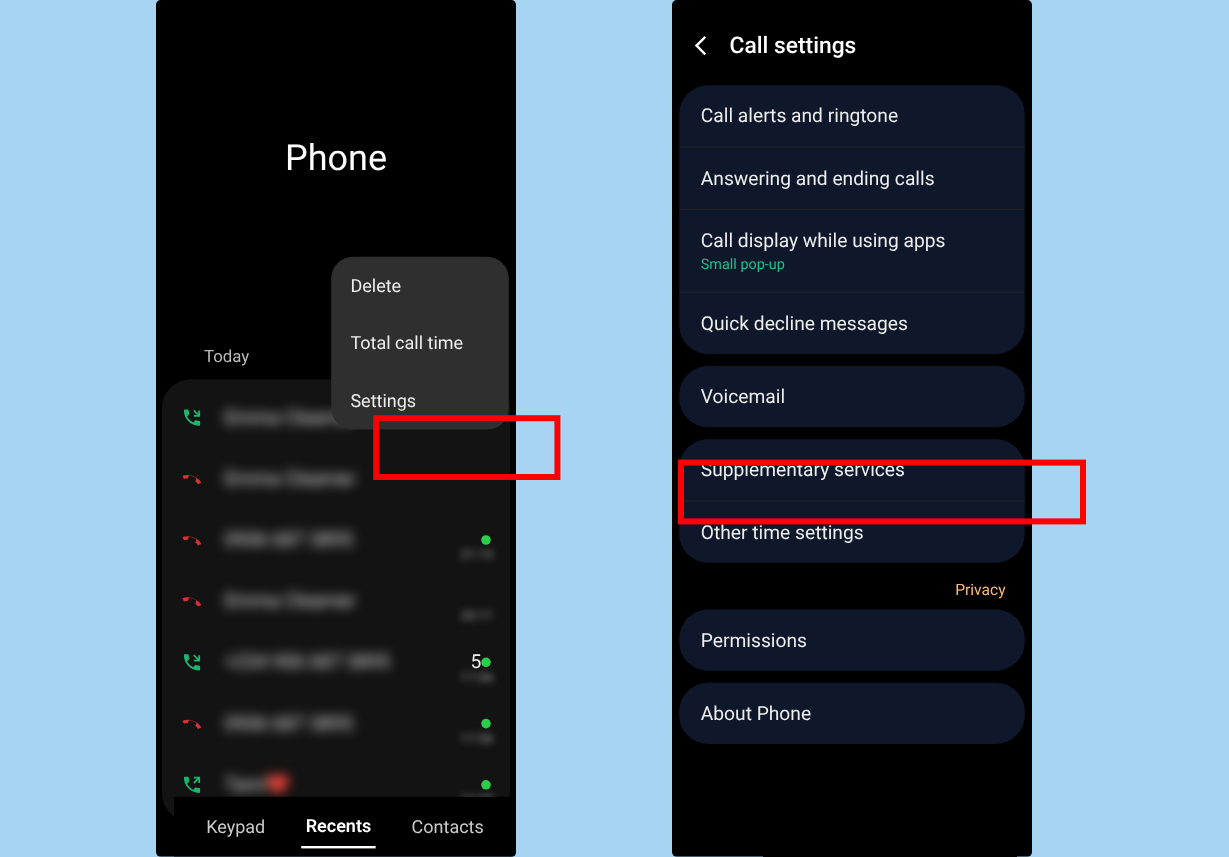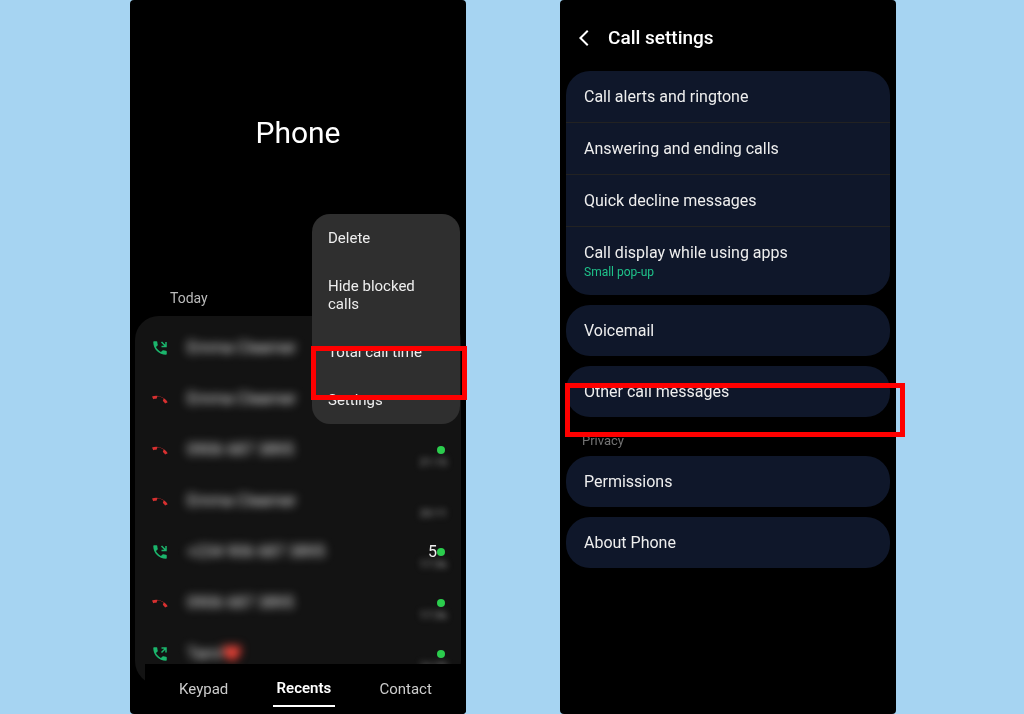--- a/index.html
+++ b/index.html
@@ -7,21 +7,21 @@
     background: #A6D4F2;
     width: 1024px;
     height: 714px;
     font-family: -apple-system, BlinkMacSystemFont, "Segoe UI", Roboto, sans-serif;
     overflow: hidden;
     position: relative;
   }
   .phone {
     position: absolute;
     background: #000;
-    width: 336px;
+    width: 300px;
     border-radius: 4px;
     overflow: hidden;
   }
   .phone-left { left: 130px; top: 0; height: 714px; }
   .phone-right { left: 560px; top: 0; height: 714px; }
 
   
   .left-title {
     color: #fff;
     font-size: 30px;
@@ -164,23 +164,24 @@
   .settings-label {
     color: #eee;
     font-size: 16px;
   }
   .settings-sub {
     color: #1fc28a;
     font-size: 12px;
     margin-top: 3px;
   }
   .section-header {
-    color: #737373;
+    color: #fdba74;
     font-size: 13px;
-    padding: 6px 4px 4px 22px;
+    padding: 6px 22px 4px 22px;
+    text-align: right;
   }
   .hl-supp {
     top: 383px;
     left: 565px;
     width: 340px;
     height: 54px;
   }
 </style>
 </head>
 <body>
@@ -263,26 +264,25 @@
       </span>
       <span class="call-name">Tami❤️</span>
       <span class="call-status dot-green"></span>
       <span class="call-time">16:38</span>
     </div>
   </div>
 
   <div class="tabs">
     <div class="tab">Keypad</div>
     <div class="tab active">Recents</div>
-    <div class="tab">Contact</div>
+    <div class="tab">Contacts</div>
   </div>
 
   <div class="popup">
     <div class="popup-item">Delete</div>
-    <div class="popup-item">Hide blocked calls</div>
     <div class="popup-item">Total call time</div>
     <div class="popup-item">Settings</div>
   </div>
 </div>
 
 <div class="phone phone-right">
   <div class="settings-header">
     <span class="back-chevron">
       <svg viewBox="0 0 24 24" width="22" height="22">
           <path fill="none" stroke="#fff" stroke-width="2.2" d="M15 4l-8 8 8 8"></path>
@@ -292,37 +292,40 @@
   </div>
 
   <div class="settings-group">
     <div class="settings-row">
       <div class="settings-label">Call alerts and ringtone</div>
     </div>
     <div class="settings-row">
       <div class="settings-label">Answering and ending calls</div>
     </div>
     <div class="settings-row">
-      <div class="settings-label">Quick decline messages</div>
-    </div>
-    <div class="settings-row">
       <div class="settings-label">Call display while using apps</div>
       <div class="settings-sub">Small pop-up</div>
     </div>
+    <div class="settings-row">
+      <div class="settings-label">Quick decline messages</div>
+    </div>
   </div>
 
   <div class="settings-group">
     <div class="settings-row">
       <div class="settings-label">Voicemail</div>
     </div>
   </div>
 
   <div class="settings-group">
     <div class="settings-row">
-      <div class="settings-label">Other call messages</div>
+      <div class="settings-label">Supplementary services</div>
+    </div>
+    <div class="settings-row">
+      <div class="settings-label">Other time settings</div>
     </div>
   </div>
 
   <div class="section-header">Privacy</div>
   <div class="settings-group">
     <div class="settings-row">
       <div class="settings-label">Permissions</div>
     </div>
   </div>
 

